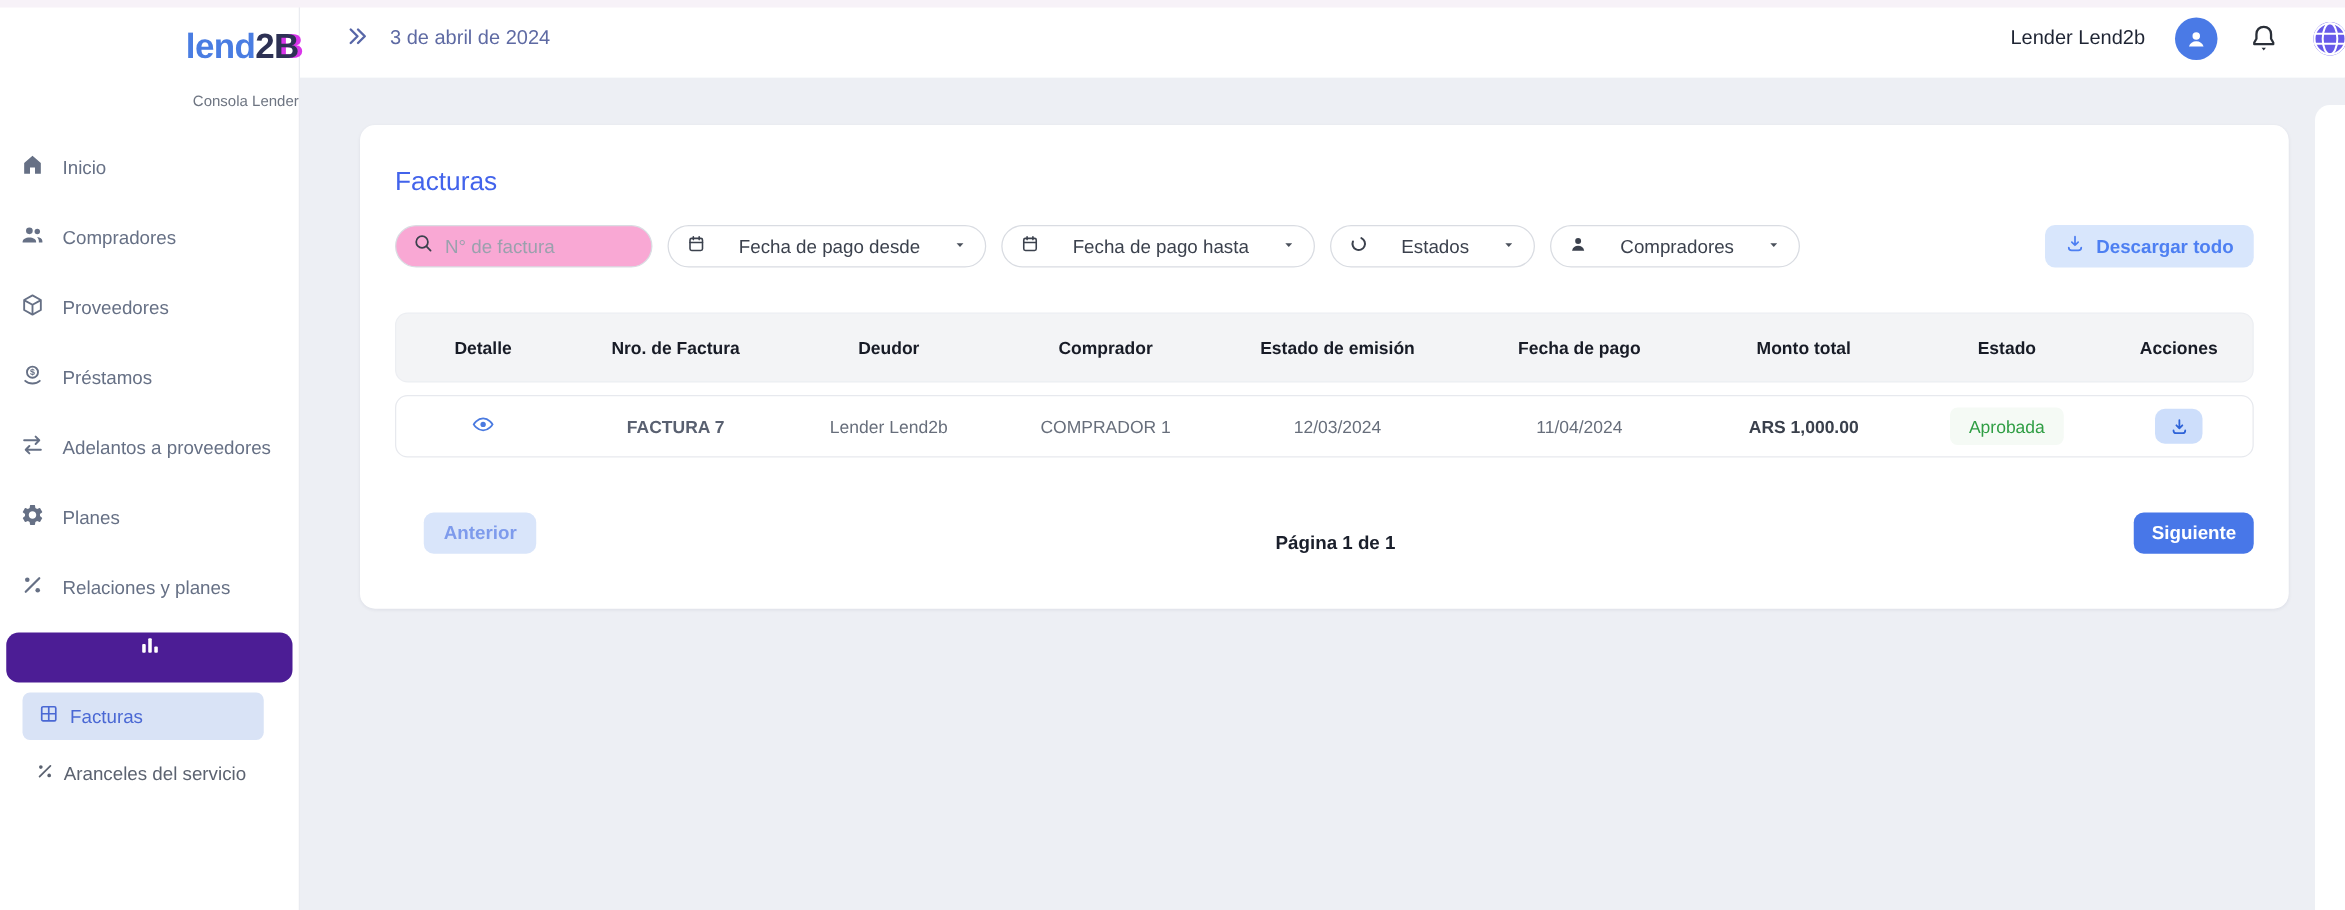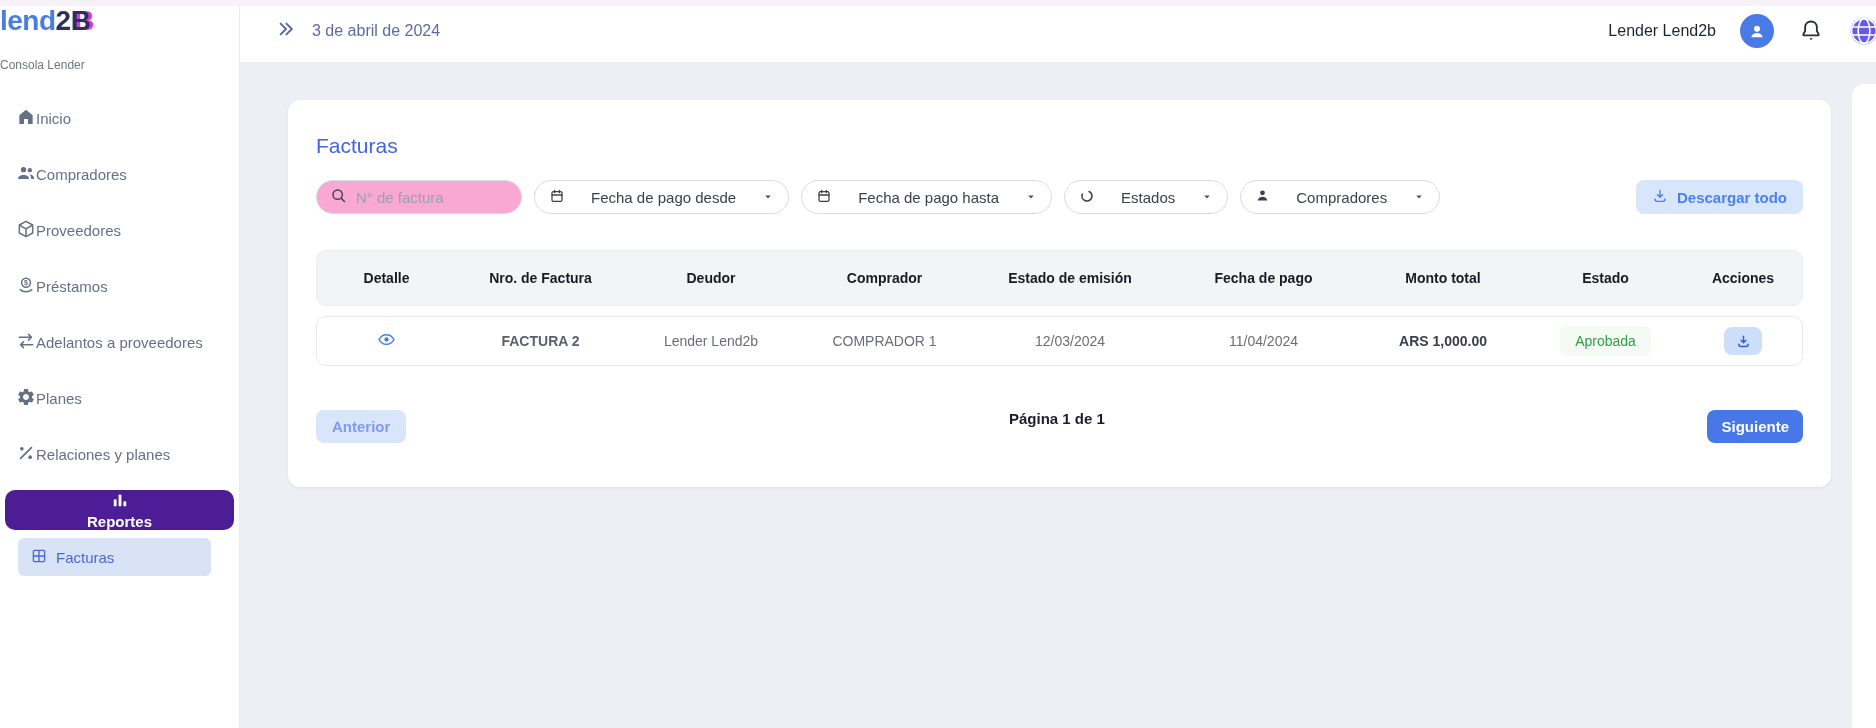--- a/index.html
+++ b/index.html
@@ -5,28 +5,28 @@
   * { margin:0; padding:0; box-sizing:border-box; }
   html,body { width:1876px; height:728px; overflow:hidden; background:#fff;
     font-family:"Liberation Sans", sans-serif; }
 
   
   .top-strip { position:fixed; left:0; top:0; right:0; height:6px; background:#f7f2f8; z-index:9; }
 
   
   .sidebar { position:fixed; left:0; top:0; width:240px; height:728px; background:#fff;
     border-right:1px solid #e9ebf0; z-index:5; }
-  .logo-wrap { text-align:left; padding-top:4px; }
+  .logo-wrap { text-align:right; padding-top:20px; }
   .logo { font-size:28px; font-weight:800; letter-spacing:-0.5px; line-height:34px; }
   .logo .p1 { color:#4a7de2; }
   .logo .p2 { color:#2d3154; }
   .logo .pB { color:#2d3154; text-shadow:3.5px 0 0 #d935ea; }
   .logo-sub { font-size:12px; color:#6e7582; margin-top:20px; line-height:15px; }
   .nav { margin-top:17px; display:flex; flex-direction:column; }
-  .nav-item { height:56px; display:flex; align-items:center; padding:0 16px;
+  .nav-item { height:56px; display:flex; align-items:center; gap:14px; padding:0 16px;
     color:#667085; font-size:15px; cursor:pointer; }
   .nav-item svg { flex:0 0 auto; }
   .nav-item.active { height:40px; margin:8px 5px; background:#4c1d95; border-radius:10px;
     color:#fff; font-weight:600; padding:0 12px;flex-direction:column; }
   .nav-item.active .chev { margin-left:auto; }
   .subitem { height:38px; margin:0 0 0 18px; width:193px; display:flex; align-items:center;
     gap:8px; padding:0 12px; background:#d9e3f6; border-radius:6px; color:#4a68d4;
     font-size:15px; cursor:pointer; }
   .subitem2 { height:38px; margin:8px 0 0 28px; display:flex; align-items:center; gap:7px;
     color:#5b6270; font-size:15px; cursor:pointer; }
@@ -72,21 +72,21 @@
   .trow { margin-top:10px; height:50px; background:#fff; border:1px solid #e7e9ee;
     border-radius:10px; font-size:14px; color:#676e7b; }
   .cell-invoice { font-weight:600; color:#596070; }
   .cell-amount { font-weight:700; color:#3a404c; }
   .badge-approved { display:inline-block; background:#f5faf5; color:#2f9e44;
     padding:7px 15px; border-radius:6px; font-size:14px; }
   .eye-btn { display:inline-flex; cursor:pointer; }
   .action-btn { width:38px; height:28px; background:#cddefb; border:none; border-radius:8px;
     display:inline-flex; align-items:center; justify-content:center; cursor:pointer; }
 
-  .pagination { margin-top:44px; display:flex; align-items:flex-start; }
+  .pagination { margin-top:44px; display:flex; align-items:flex-end;margin-left:23px; }
   .btn-prev { background:#d9e5fa; color:#7e9bec; font-weight:600; font-size:15px; height:33px;
     padding:0 16px; border:none; border-radius:8px; cursor:pointer;
     font-family:"Liberation Sans", sans-serif; }
   .page-info { margin:0 auto; font-size:15px; font-weight:700; color:#1a1f2b; }
   .btn-next { background:#4877e8; color:#fff; font-weight:700; font-size:15px; height:33px;
     padding:0 14px; border:none; border-radius:8px; cursor:pointer;
     font-family:"Liberation Sans", sans-serif; }
 </style>
 </head>
 <body>
@@ -163,20 +163,28 @@
       <span class="chev"><svg width="16" height="16" viewBox="0 0 24 24" fill="none" stroke="#fff" stroke-width="2.4" stroke-linecap="round" stroke-linejoin="round">
             <path d="M6 15l6-6 6 6"></path>
           </svg></span>
     </div>
     <div class="subitem">
       <span><svg width="18" height="18" viewBox="0 0 24 24" fill="none" stroke="#4a68d4" stroke-width="1.8">
             <rect x="4.5" y="4.5" width="15" height="15" rx="1.5"></rect>
             <path d="M12 4.5v15M4.5 12h15"></path>
           </svg></span>
       <span>Facturas</span>
+    </div>
+    <div class="subitem2">
+      <span><svg width="16" height="16" viewBox="0 0 24 24">
+            <path d="M18.5 5.5L5.5 18.5" stroke="#5b6270" stroke-width="2.1" stroke-linecap="round" fill="none"></path>
+            <circle cx="7" cy="7" r="2.2" fill="#5b6270"></circle>
+            <circle cx="17" cy="17" r="2.2" fill="#5b6270"></circle>
+          </svg></span>
+      <span>Aranceles del servicio</span>
     </div>
   </nav>
 </aside>
 
 <header class="topbar">
   <div class="crumb">
     <span><svg width="20" height="20" viewBox="0 0 24 24" fill="none" stroke="#5867a8" stroke-width="2.3" stroke-linecap="round" stroke-linejoin="round">
           <path d="M5.5 5.5L12 12l-6.5 6.5"></path>
           <path d="M12.5 5.5L19 12l-6.5 6.5"></path>
         </svg></span>
@@ -290,21 +298,21 @@
 
     <div class="trow tgrid">
       <span class="eye-btn-wrap">
         <span class="eye-btn">
           <svg width="19" height="19" viewBox="0 0 24 24">
               <path d="M2.5 12S6 5.9 12 5.9 21.5 12 21.5 12 18 18.1 12 18.1 2.5 12 2.5 12z" fill="none" stroke="#4a7ae0" stroke-width="1.9"></path>
               <circle cx="12" cy="12" r="2.7" fill="#4a7ae0"></circle>
             </svg>
         </span>
       </span>
-      <span class="cell-invoice">FACTURA 2</span>
+      <span class="cell-invoice">FACTURA 7</span>
       <span>Lender Lend2b</span>
       <span>COMPRADOR 1</span>
       <span>12/03/2024</span>
       <span>11/04/2024</span>
       <span class="cell-amount">ARS 1,000.00</span>
       <span><span class="badge-approved">Aprobada</span></span>
       <span>
         <button class="action-btn">
           <svg width="15" height="15" viewBox="0 0 24 24" fill="none" stroke="#2e63d8" stroke-width="2.3" stroke-linecap="round" stroke-linejoin="round">
               <path d="M12 3.5v10M8.2 10l3.8 3.8L15.8 10"></path>

